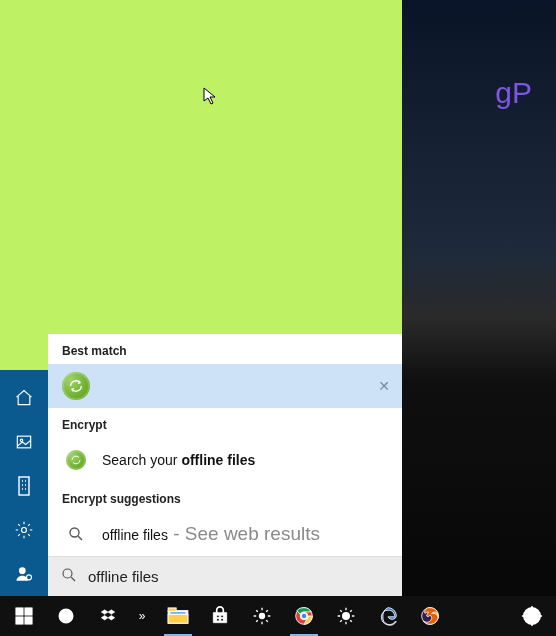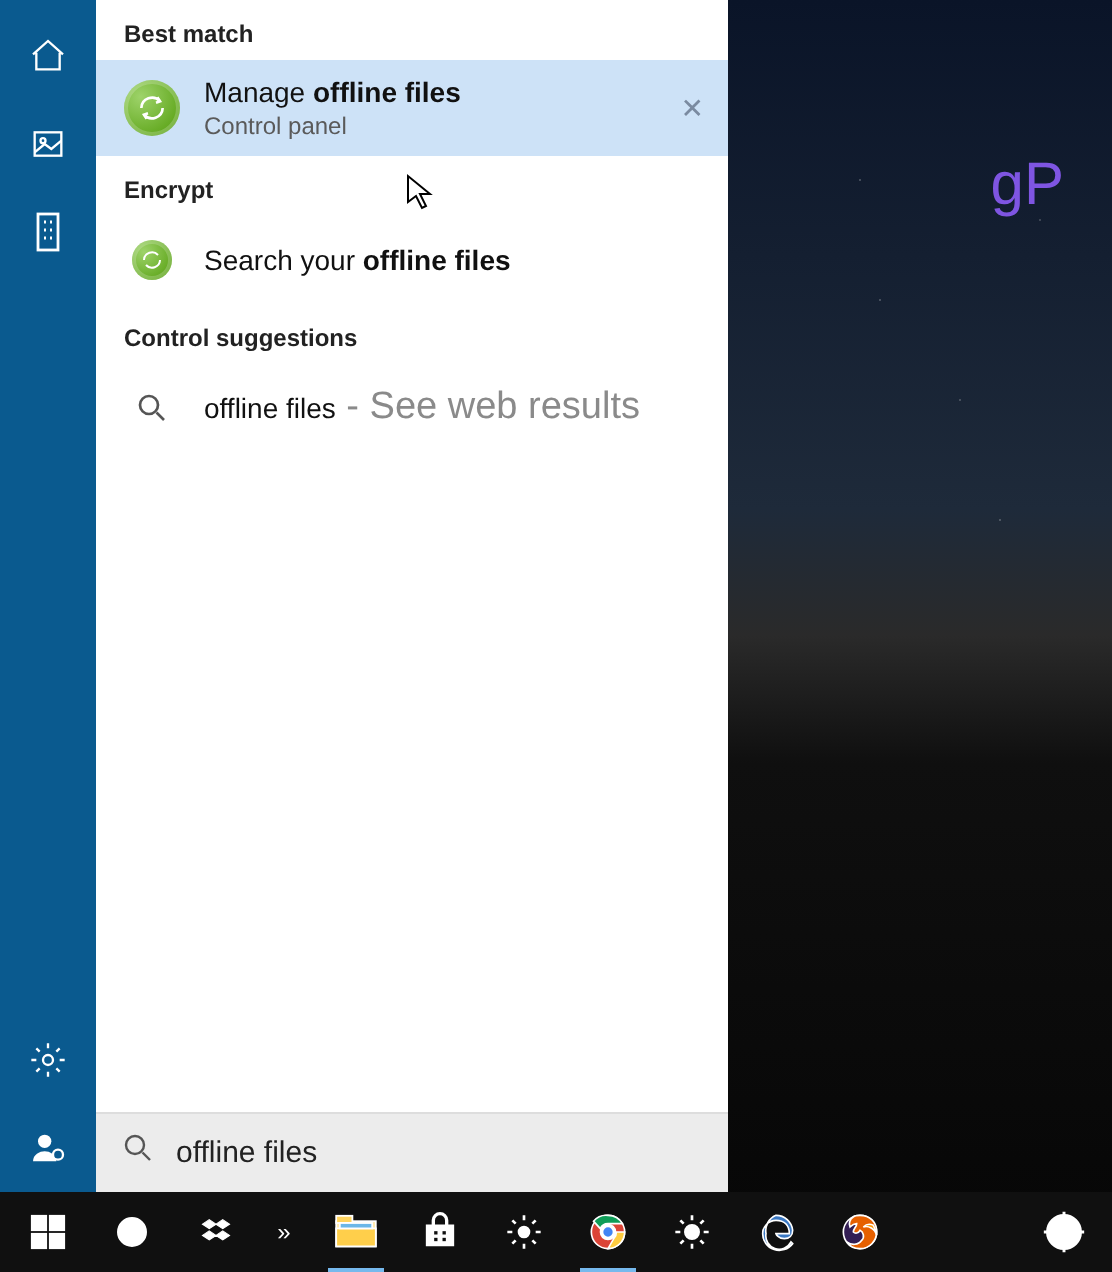--- a/index.html
+++ b/index.html
@@ -14,22 +14,22 @@
       radial-gradient(1px 1px at 440px 150px, #fff, transparent 60%),
       radial-gradient(1px 1px at 480px 200px, #eee, transparent 60%),
       radial-gradient(1px 1px at 520px 110px, #ddd, transparent 60%),
       radial-gradient(1px 1px at 500px 260px, #fff, transparent 60%),
       radial-gradient(1px 1px at 430px 90px, #fff, transparent 60%);
     opacity:.5;
   }
   .watermark { position:absolute; top:40px; right:24px; color:#8b5cf6; font-family: Georgia, serif; font-size:30px; opacity:.9;margin-top:36px; }
 
   .start-panel {
-    position: absolute; left: 0; top: 0; bottom: 40px; width: 364px;
-    display: flex; background: #f0abfc;
+    position: absolute; left: 0; top: 0; bottom: 40px; width: 402px;
+    display: flex; background: #bef264; align-items: flex-end;
   }
   .rail {
     width: 48px; background: #0a5a8f;
     display: flex; flex-direction: column; align-items: center;
     padding-top: 6px; color: #fff;
   }
   .rail .ricon { width: 40px; height: 40px; display:flex; align-items:center; justify-content:center; margin: 2px 0; }
   .rail .spacer { flex: 1; }
   .rail svg { stroke: #fff; fill: none; stroke-width: 1.4; }
 
@@ -141,47 +141,41 @@
 
     <div class="result-row selected">
       <div class="ico">
         <div class="sync-badge">
           <svg width="16" height="16" viewBox="0 0 24 24">
               <path d="M4 12a8 8 0 0 1 14-5M20 12a8 8 0 0 1-14 5"></path>
               <path d="M16 4l2 3-3 1M8 20l-2-3 3-1"></path>
             </svg>
         </div>
       </div>
-      <div class="labels">
-        <div class="title-line">
-          <span>Manage </span><span class="bold">offline files</span>
-        </div>
-        <div class="subtitle">Control panel</div>
-      </div>
       <div class="close-x">✕</div>
     </div>
 
     <div class="section-header">Encrypt</div>
 
     <div class="result-row">
       <div class="ico">
         <div class="sync-badge small">
           <svg width="12" height="12" viewBox="0 0 24 24">
               <path d="M4 12a8 8 0 0 1 14-5M20 12a8 8 0 0 1-14 5"></path>
             </svg>
         </div>
       </div>
       <div class="labels">
         <div class="title-line">
           <span>Search your </span><span class="bold">offline files</span>
         </div>
       </div>
     </div>
 
-    <div class="section-header">Control suggestions</div>
+    <div class="section-header">Encrypt suggestions</div>
 
     <div class="result-row">
       <div class="ico">
         <svg width="18" height="18" viewBox="0 0 24 24" stroke="#555" fill="none" stroke-width="1.8">
             <circle cx="10" cy="10" r="6"></circle>
             <path d="M15 15l5 5"></path>
           </svg>
       </div>
       <div class="labels">
         <div class="title-line">

